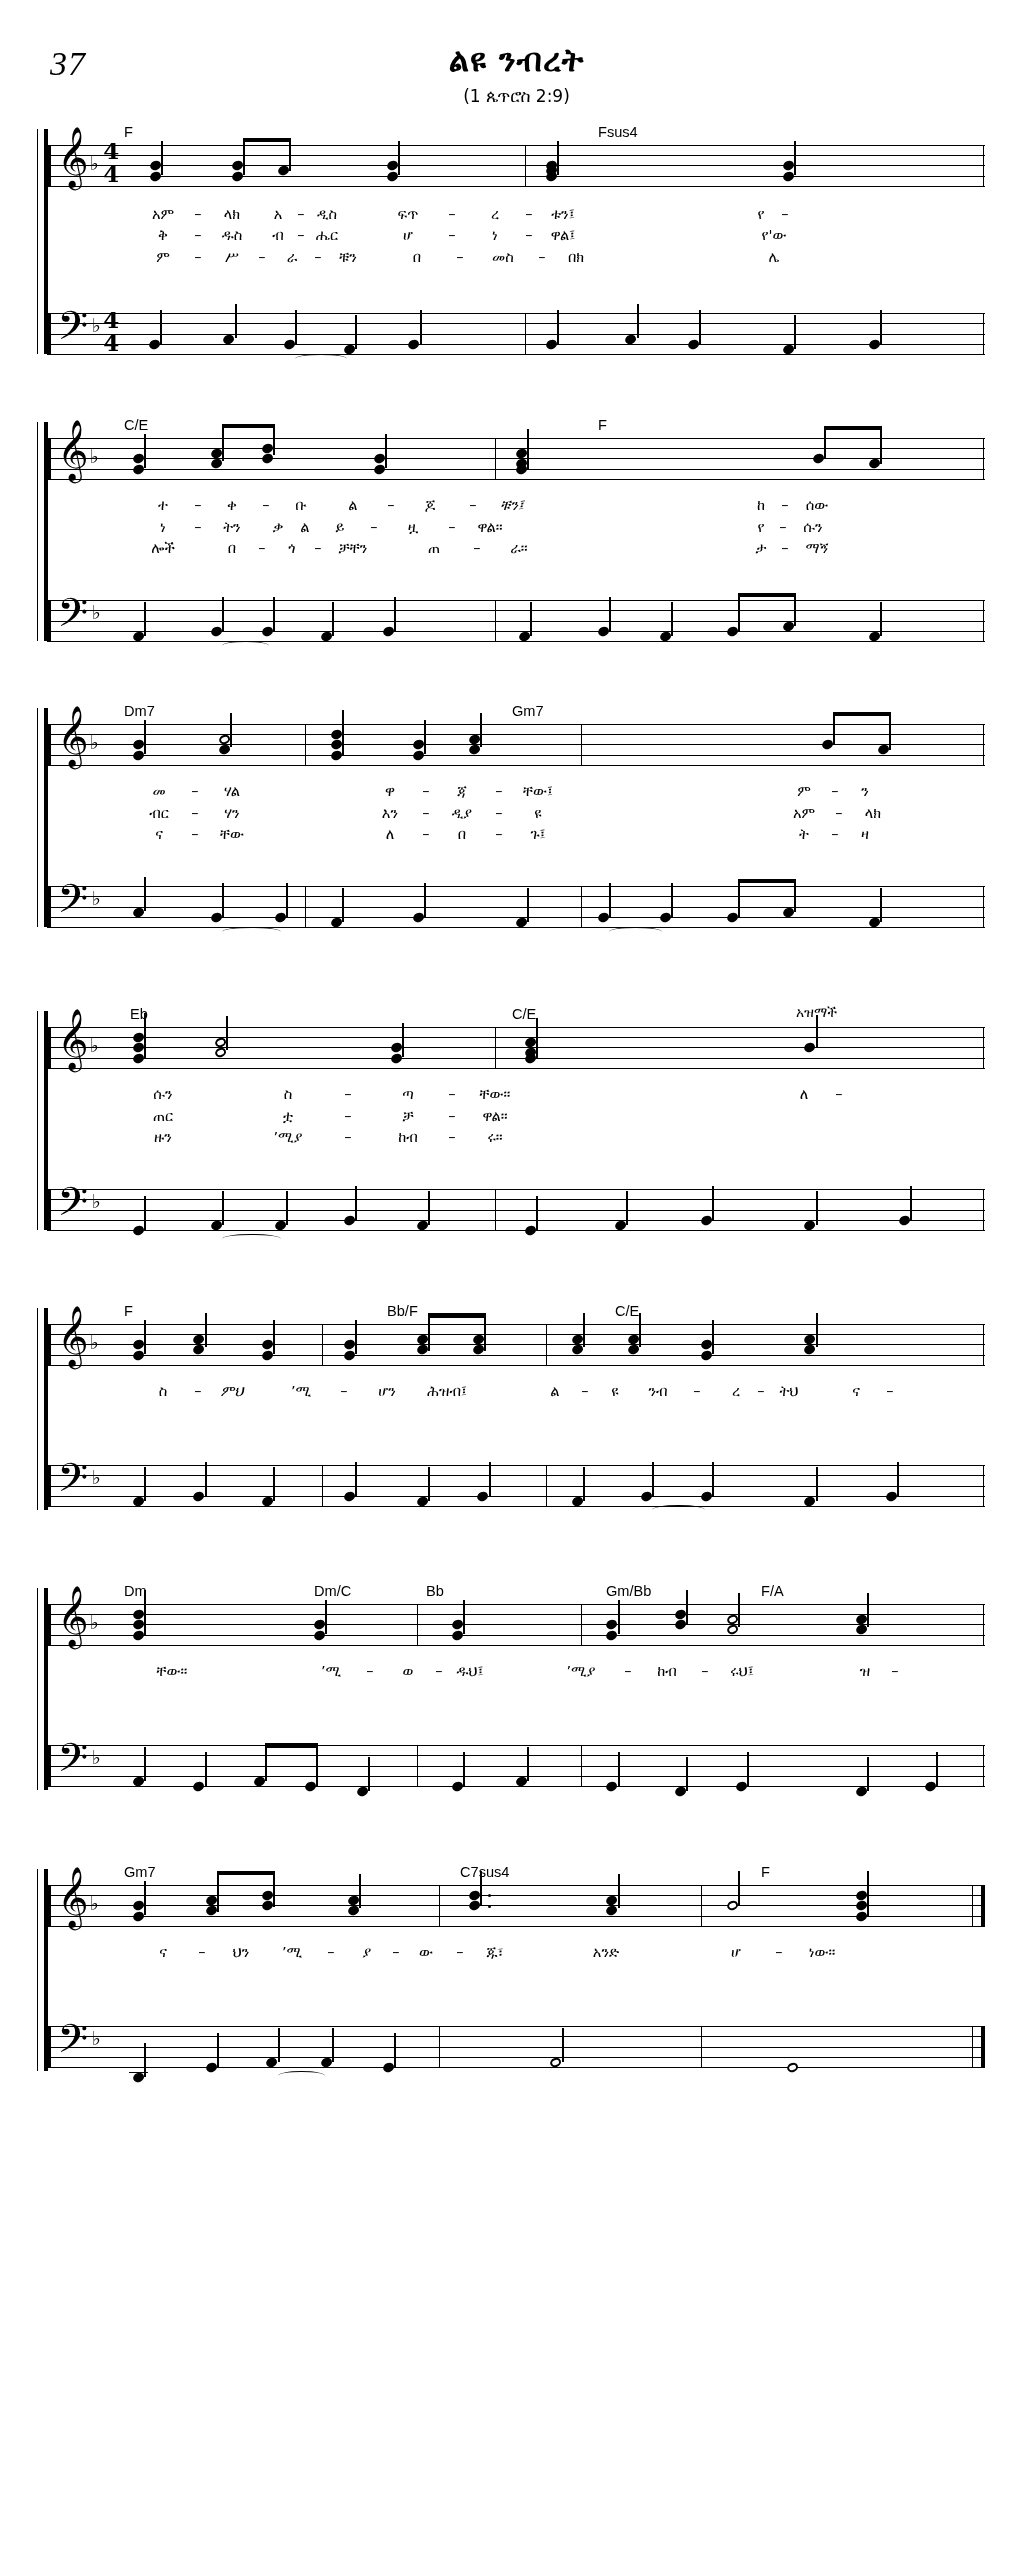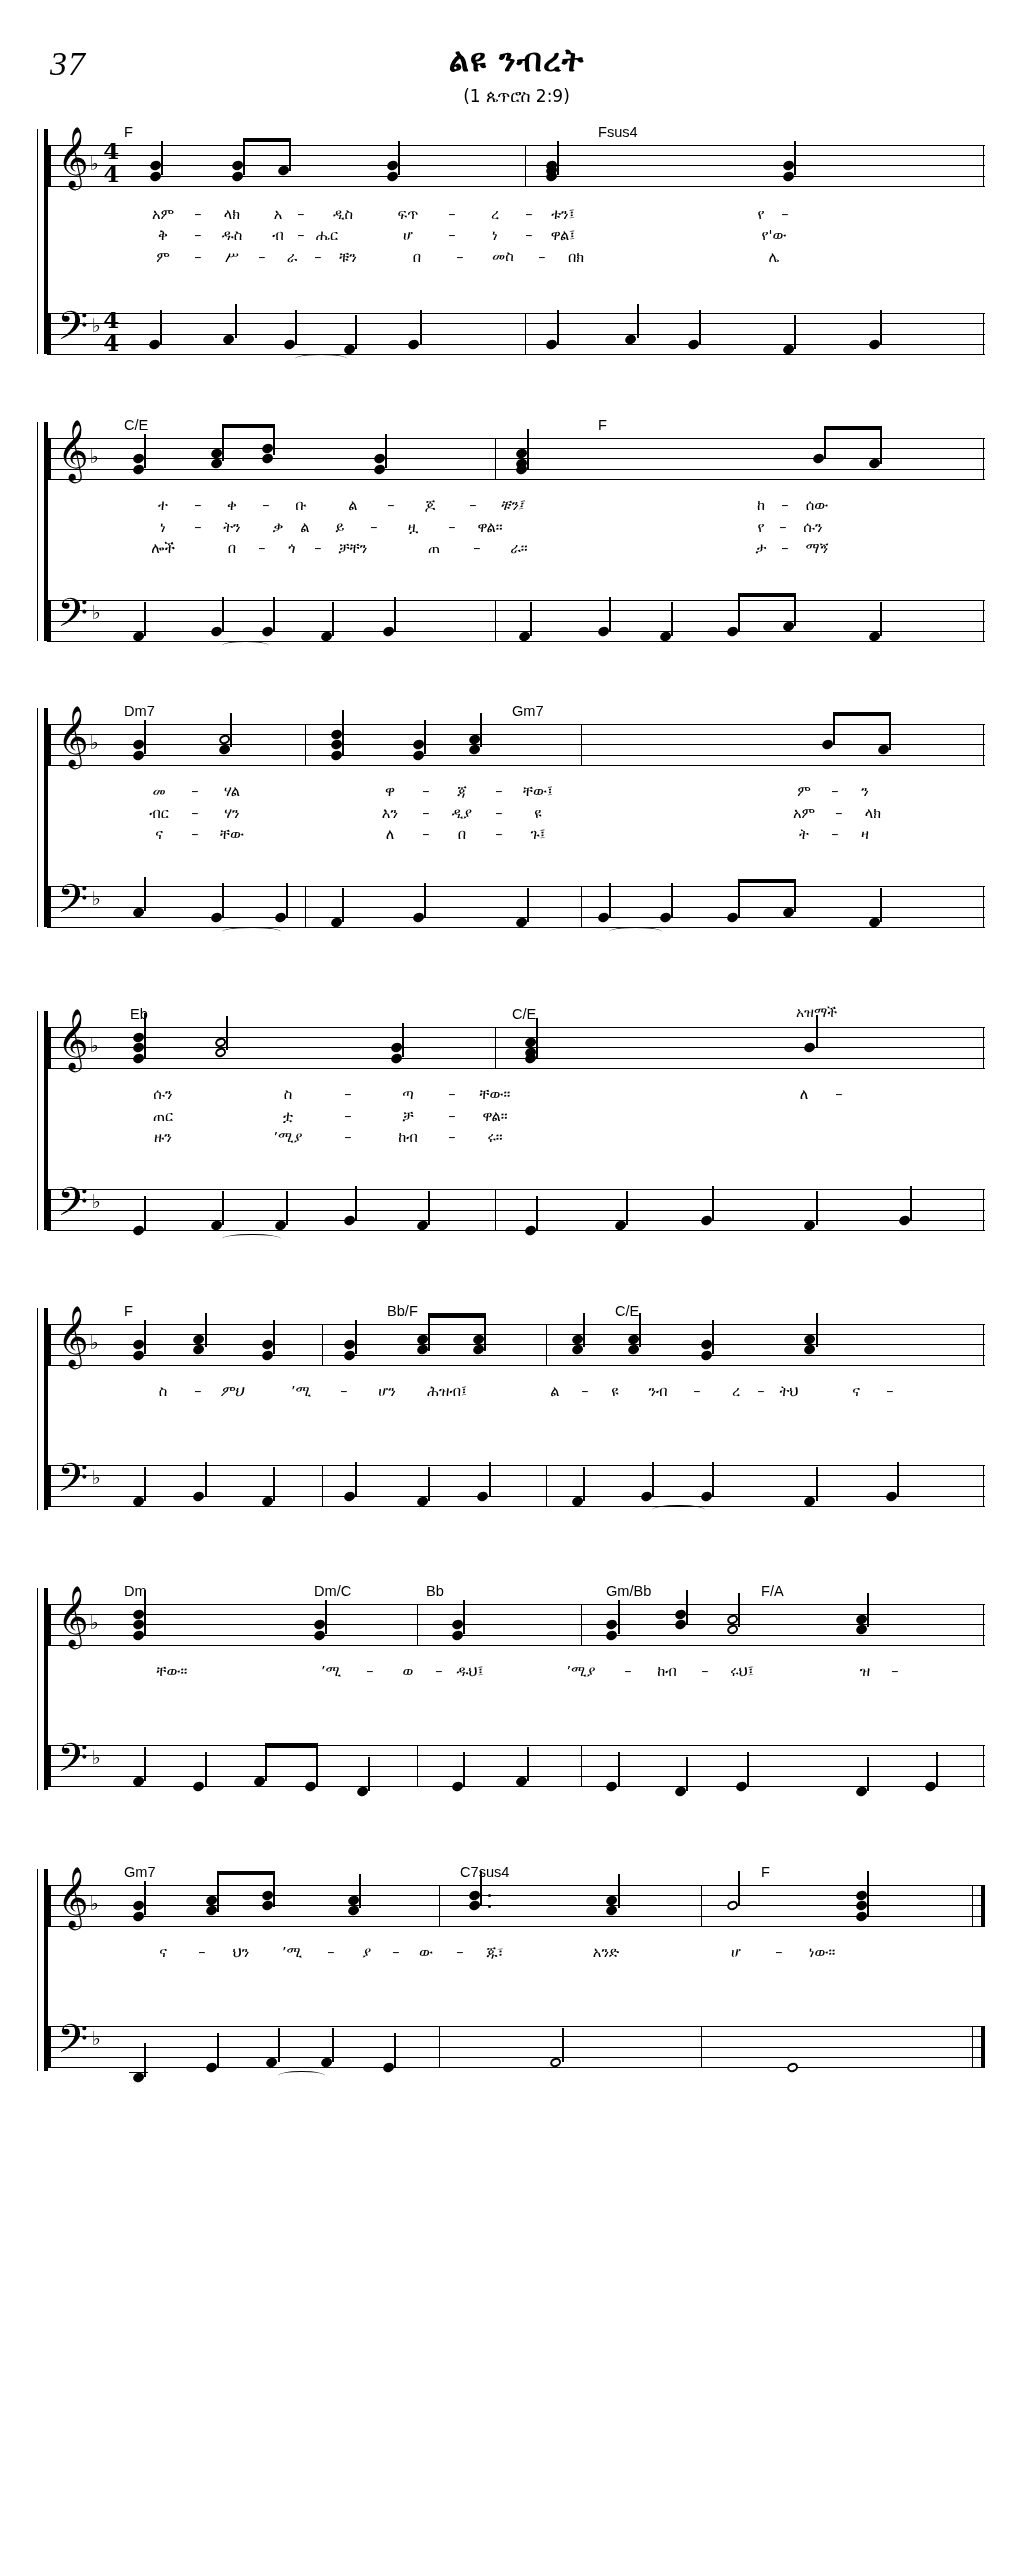--- a/index.html
+++ b/index.html
@@ -282,21 +282,21 @@
       <div class="barline" style="left:936px;top:0;height:41px;"></div>
       <div class="barline thick" style="left:0;top:0;height:41px;"></div>
     </div>
 
     <div class="lyric-line" style="top:76px;">
       <span class="syl" style="left:116px;">አም</span>
       <span class="syl" style="left:151px;">–</span>
       <span class="syl" style="left:185px;">ላክ</span>
       <span class="syl" style="left:231px;">አ</span>
       <span class="syl" style="left:254px;">–</span>
-      <span class="syl" style="left:296px;">ዲስ</span>
+      <span class="syl" style="left:280px;">ዲስ</span>
       <span class="syl" style="left:361px;">ፍጥ</span>
       <span class="syl" style="left:405px;">–</span>
       <span class="syl" style="left:448px;">ረ</span>
       <span class="syl" style="left:482px;">–</span>
       <span class="syl" style="left:516px;">ቱን፤</span>
       <span class="syl" style="left:714px;">የ</span>
       <span class="syl" style="left:738px;">–</span>
     </div>
     <div class="lyric-line" style="top:97px;">
       <span class="syl" style="left:116px;">ቅ</span>
@@ -315,21 +315,21 @@
     <div class="lyric-line" style="top:119px;">
       <span class="syl" style="left:116px;">ም</span>
       <span class="syl" style="left:151px;">–</span>
       <span class="syl" style="left:185px;">ሥ</span>
       <span class="syl" style="left:215px;">–</span>
       <span class="syl" style="left:245px;">ራ</span>
       <span class="syl" style="left:271px;">–</span>
       <span class="syl" style="left:301px;">ቹን</span>
       <span class="syl" style="left:370px;">በ</span>
       <span class="syl" style="left:413px;">–</span>
-      <span class="syl" style="left:456px;font-family:Liberation Serif, serif;">መስ</span>
+      <span class="syl" style="left:456px;">መስ</span>
       <span class="syl" style="left:495px;">–</span>
       <span class="syl" style="left:529px;">በክ</span>
       <span class="syl" style="left:727px;">ሌ</span>
     </div>
 
     <div class="staff" style="top:184px;">
       <div class="line l0"></div>
         <div class="line l1"></div>
         <div class="line l2"></div>
         <div class="line l3"></div>

